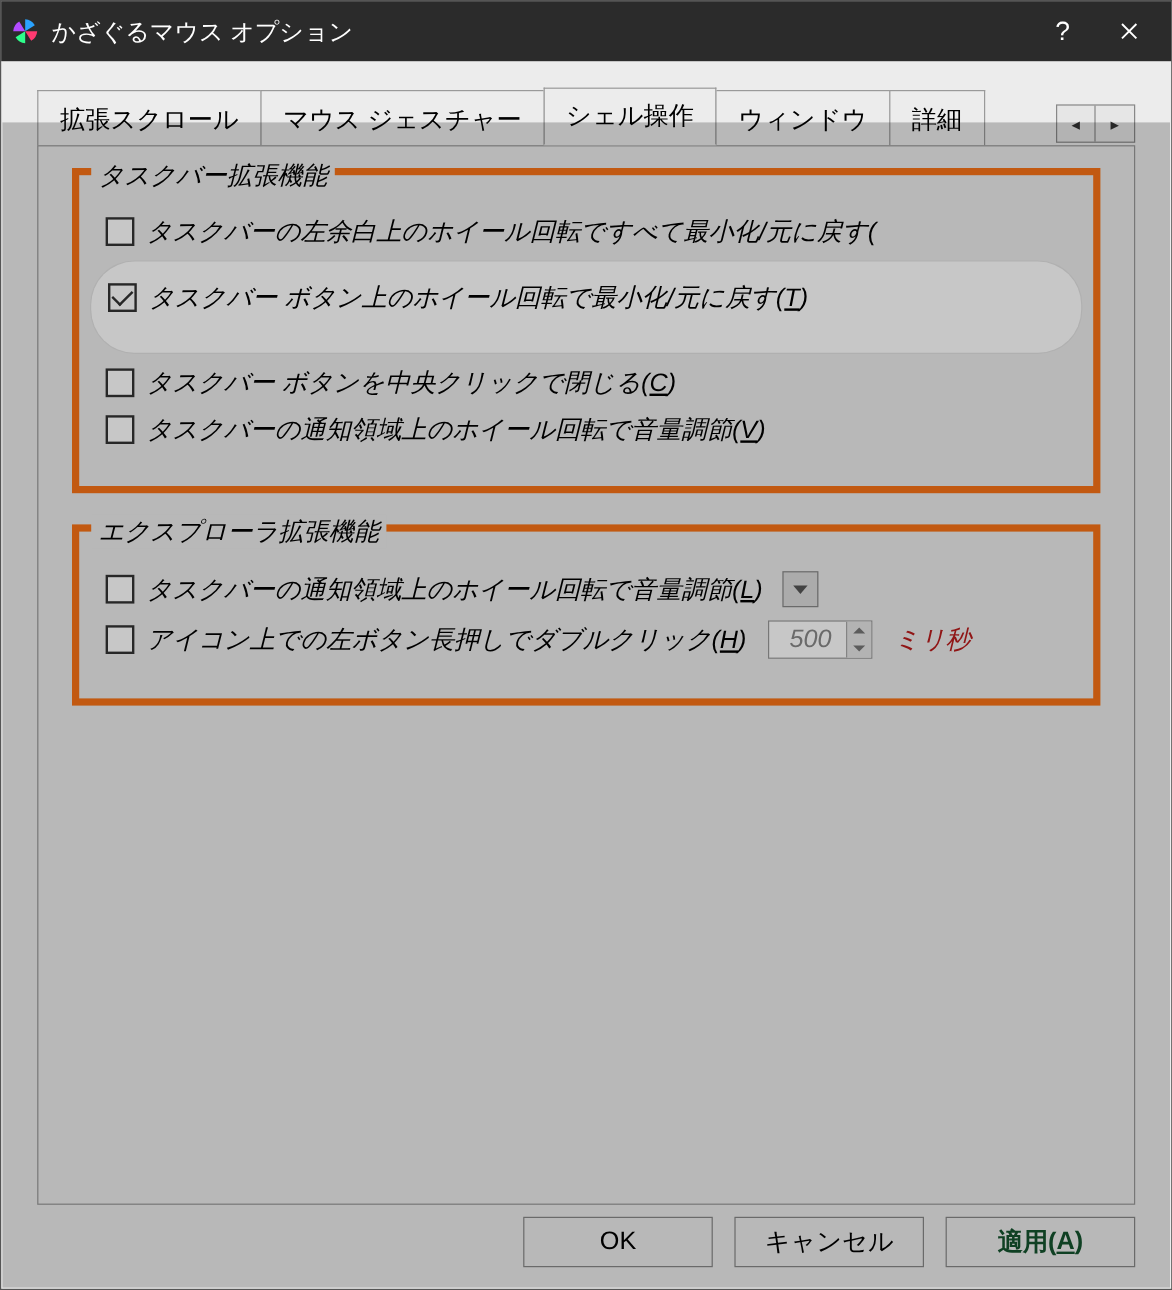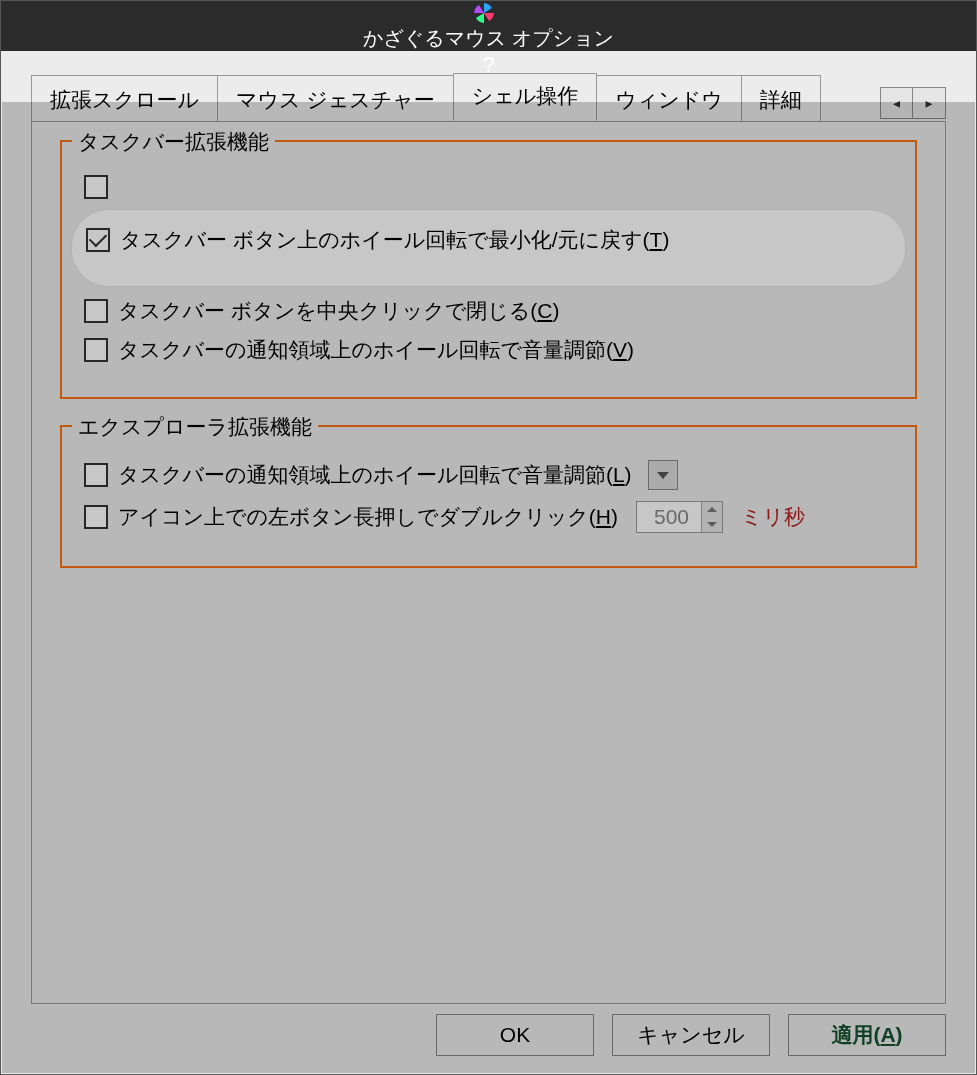--- a/index.html
+++ b/index.html
@@ -19,21 +19,20 @@
     flex-direction: column;
   }
   .titlebar {
     height: 50px;
     background: #2b2b2b;
     color: #fff;
     display: flex;
     align-items: center;
     padding: 0 8px;
     flex-shrink: 0;
-    flex-direction: column;
   }
   .titlebar .icon {
     width: 24px; height: 24px; margin-right: 10px;
   }
   .titlebar .title { font-size: 20px; flex: 1; }
   .tb-btn {
     width: 55px; height: 50px;
     display: flex; align-items: center; justify-content: center;
     color: #fff; font-size: 22px;
   }
@@ -92,24 +91,25 @@
   .tab-spin .sbtn:last-child { border-right: none; }
   .tabpanel {
     border: 1px solid #999;
     flex: 1;
     padding: 18px 28px 18px 28px;
     background: #ececec;
     position: relative;
     z-index: 1;
   }
   .group {
-    border: 2px solid #f97316;
+    border: 6px solid #f97316;
     margin-bottom: 26px;
     padding: 22px 22px 22px 22px;
     position: relative;
+    font-style: italic;
   }
   .group .legend {
     position: absolute;
     top: -14px; left: 10px;
     background: #ececec;
     padding: 0 6px;
     font-size: 21px;
   }
   .opt {
     display: flex;
@@ -245,20 +245,21 @@
       </div>
     </div>
 
     <div class="tabpanel">
 
       <div class="group">
         <div class="legend">タスクバー拡張機能</div>
 
         <div class="opt">
           <span class="chk"></span>
+          <span>タスクバーの左余白上のホイール回転ですべて最小化/元に戻す(</span>
         </div>
 
         <div class="highlight-wrap">
           <div class="highlight">
             <span class="chk checked"></span>
             <span><span>タスクバー ボタン上のホイール回転で最小化/元に戻す(</span><span class="u">T</span><span>)</span></span>
           </div>
         </div>
 
         <div class="opt">

